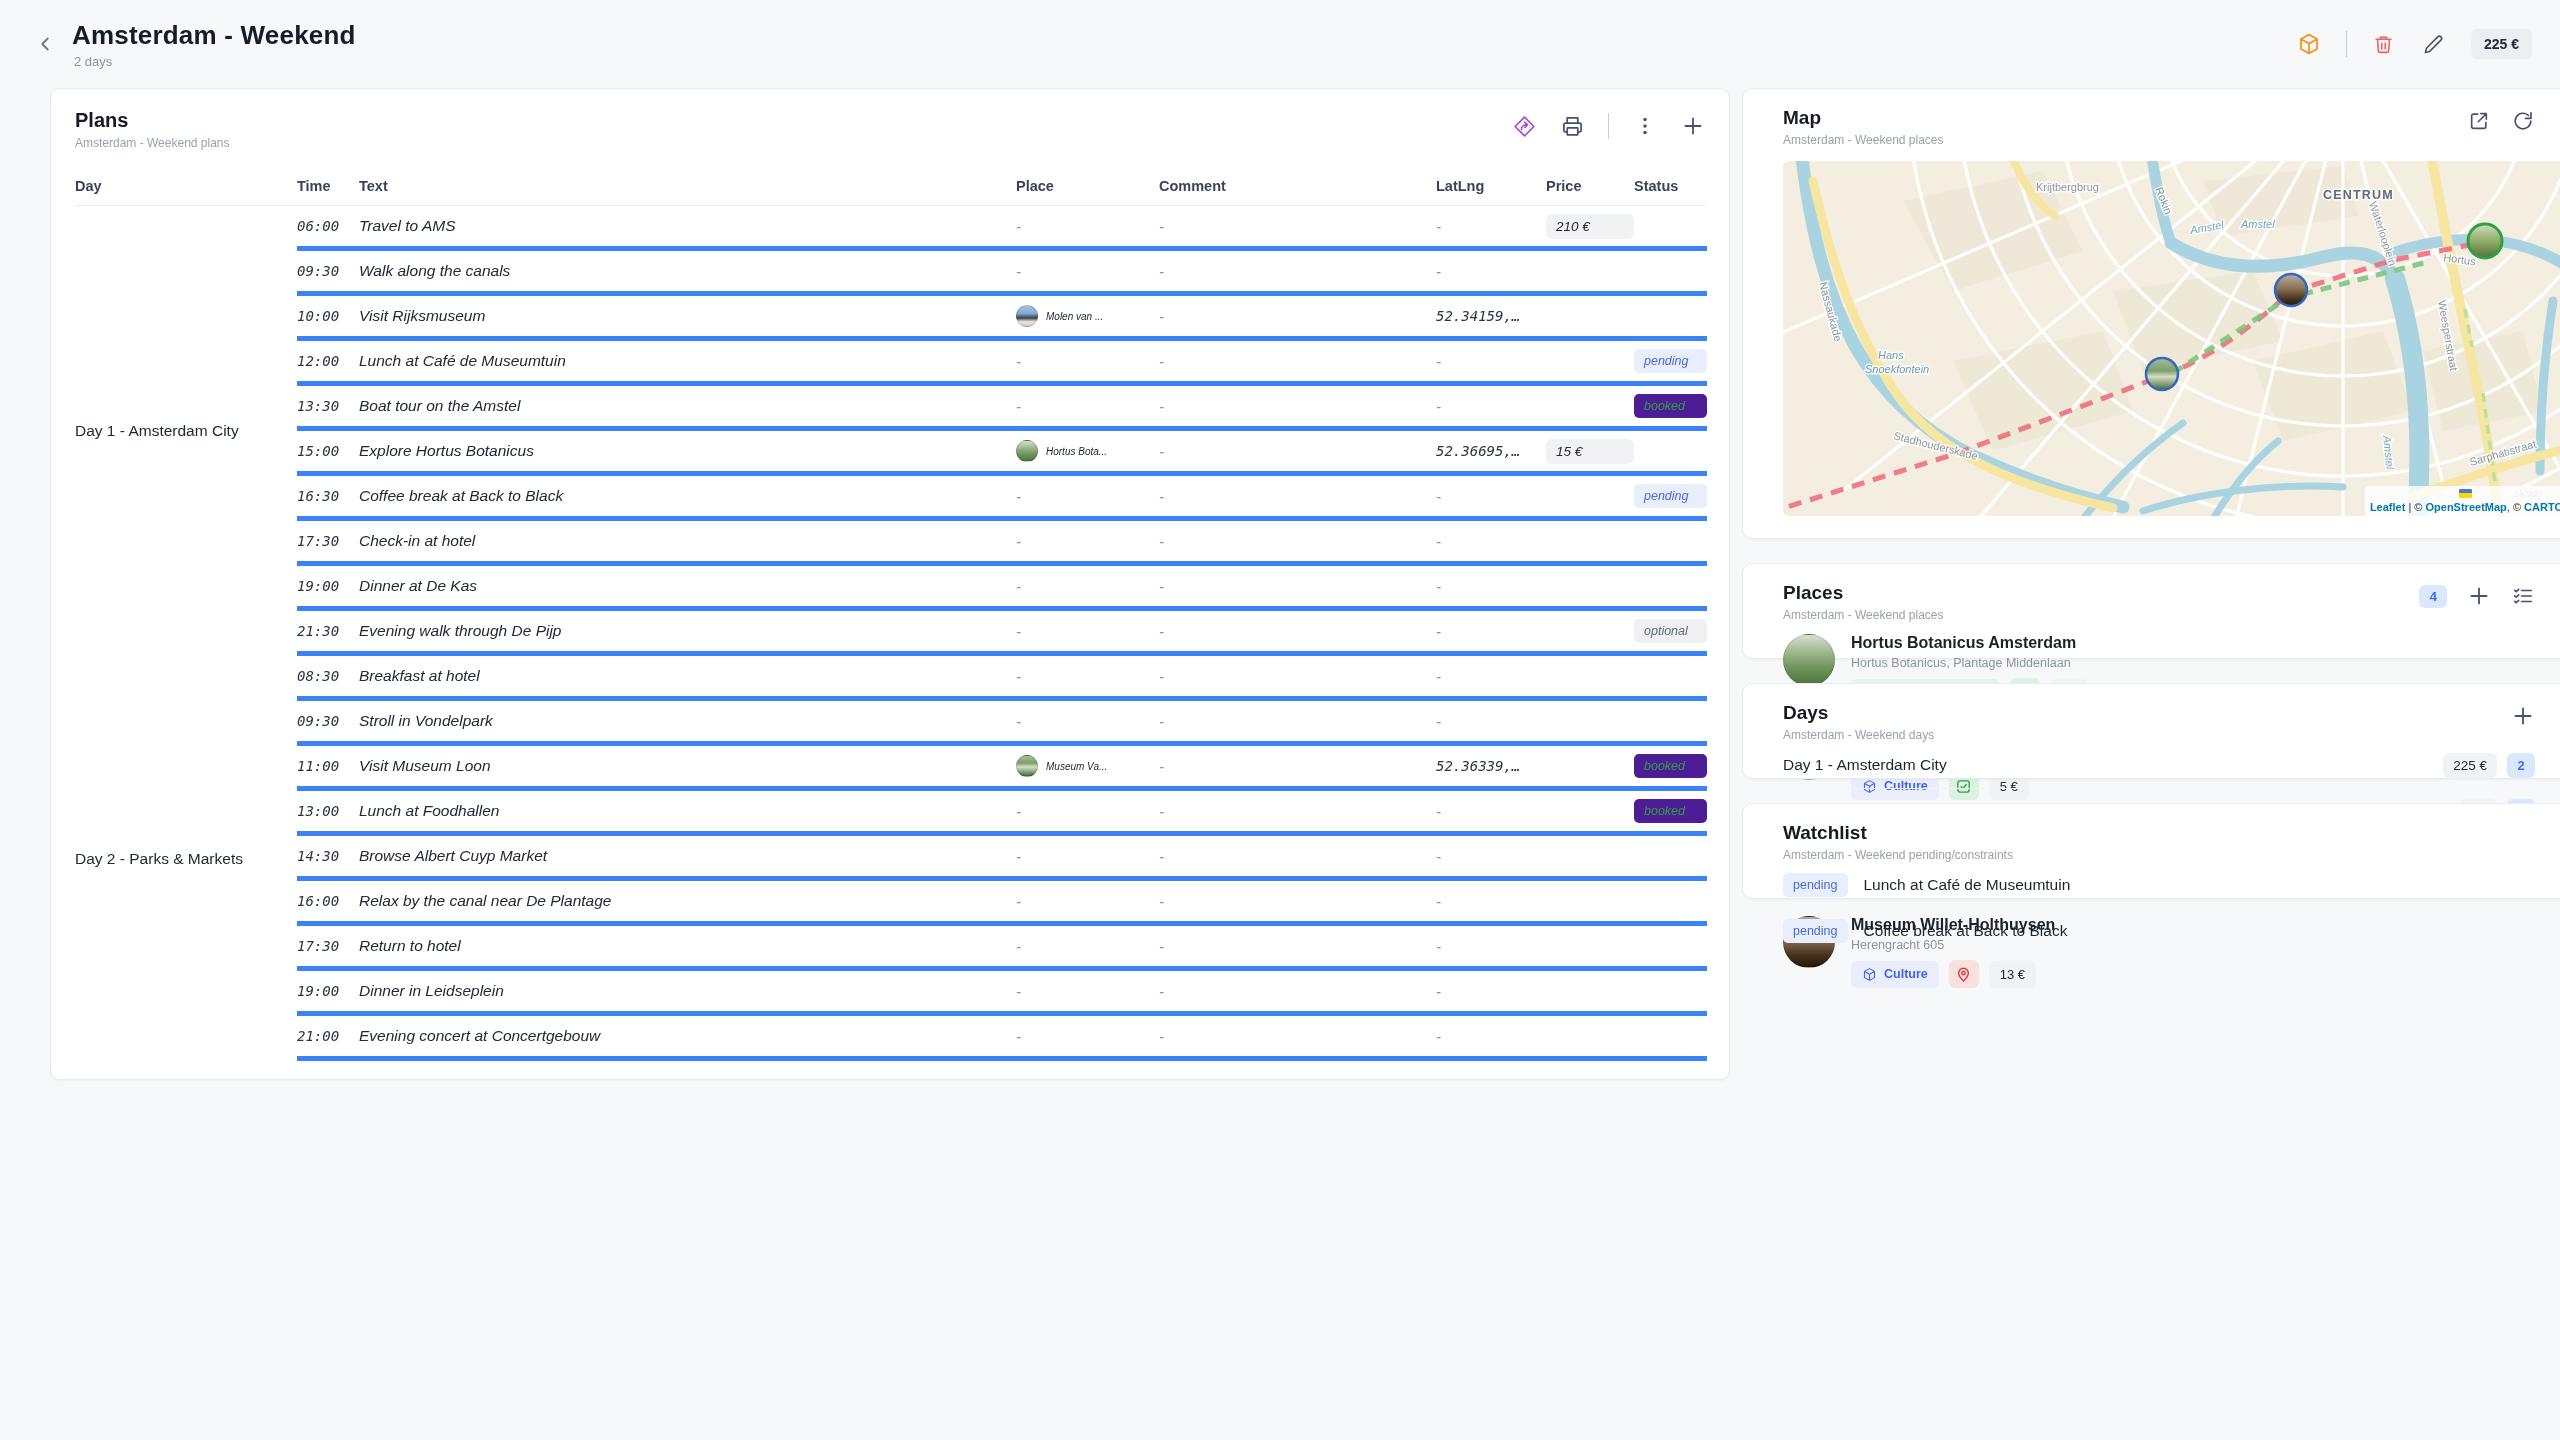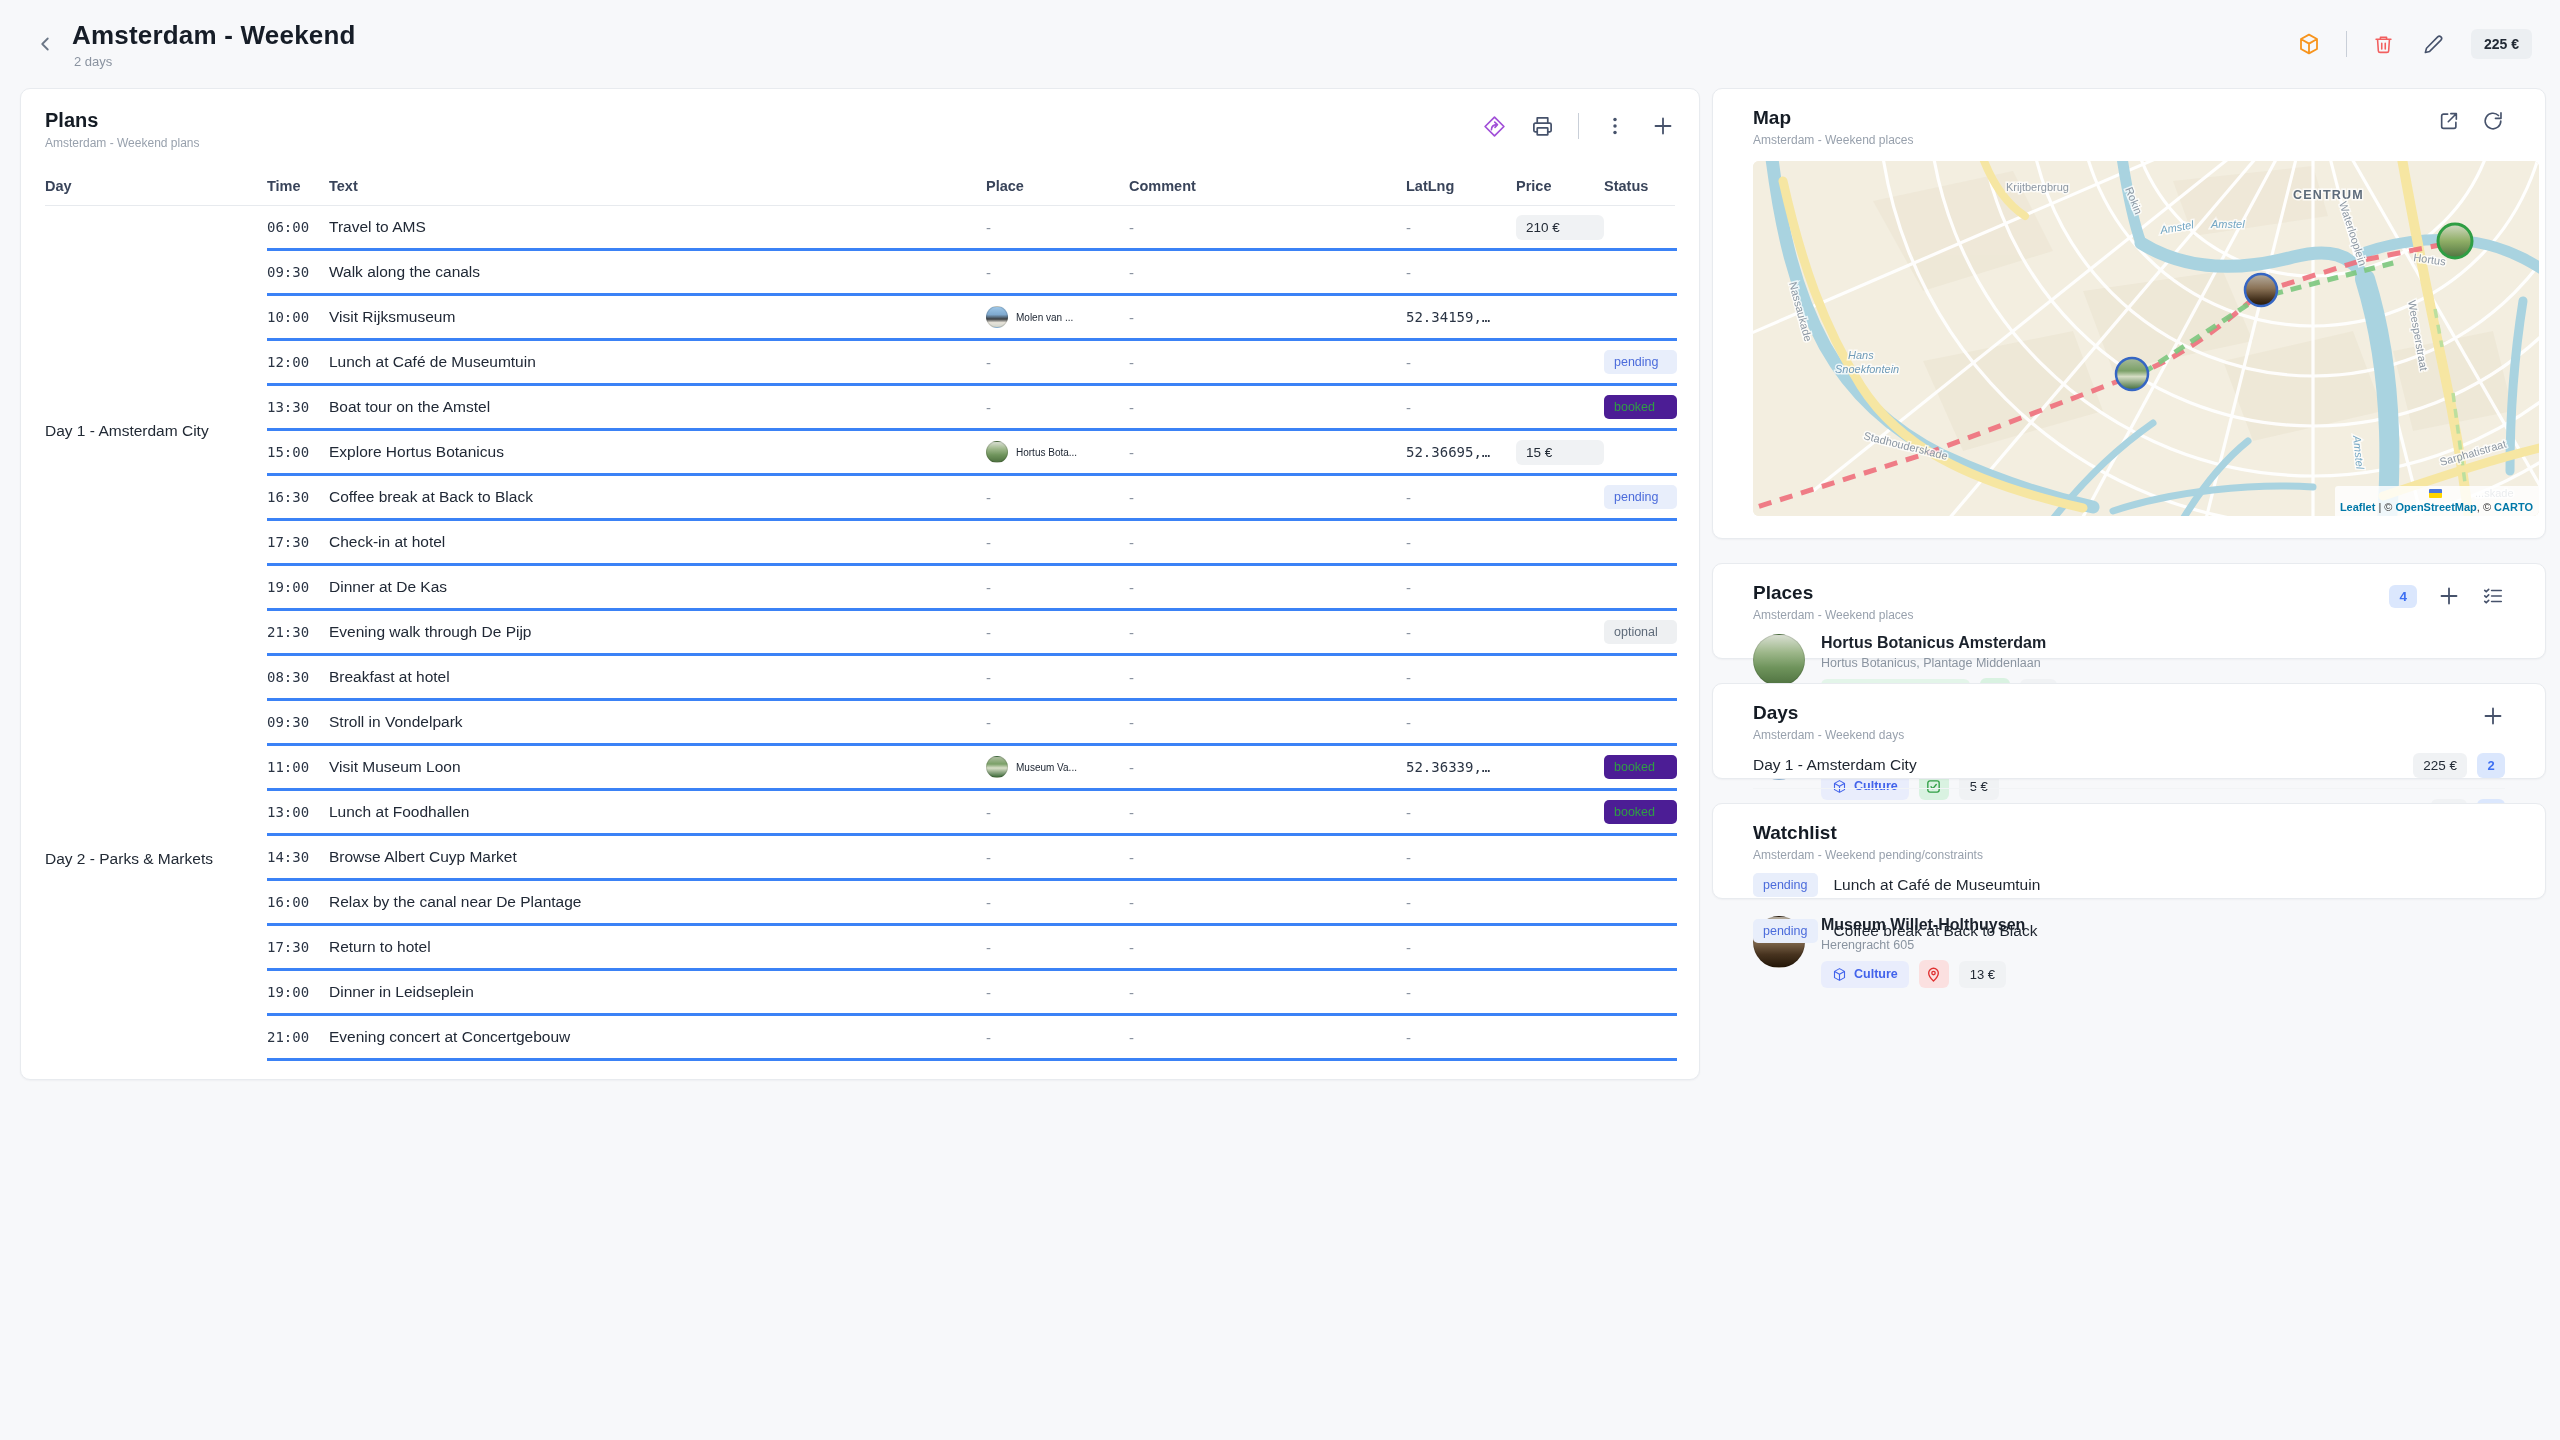--- a/index.html
+++ b/index.html
@@ -16,21 +16,21 @@
   .topbar-right { margin-left:auto; display:flex; align-items:center; gap:24px; }
   .tb-ic { width:26px; height:26px; display:flex; align-items:center; justify-content:center; cursor:pointer; }
   .ic-orange { color:#f7941d; }
   .ic-red { color:#f25f5f; }
   .ic-dark { color:#46526b; }
   .vdiv { width:1px; height:26px; background:#c9cfd8; }
   .total-pill { background:#eceff2; border-radius:6px; padding:7px 13px; font-size:14px;
     font-weight:600; color:#222a35; }
 
   
-  .main { display:flex; align-items:flex-start; padding:0 14px 0 20px; gap:12px; }
+  .main { display:flex; align-items:flex-start; padding:0 14px 0 20px; gap:12px;margin-left:30px; }
   .card { background:#fff; border:1px solid #e8ebef; border-radius:10px;
     box-shadow:0 1px 2px rgba(16,24,40,.04); }
 
   
   .plans-card { width:1680px; padding:20px 24px 18px; }
   .card-head { display:flex; align-items:flex-start; }
   .card-title { font-size:20px; font-weight:700; color:#141b24; }
   .card-sub { font-size:12px; color:#98a1ad; margin-top:4px; }
   .plans-icons { margin-left:auto; display:flex; align-items:center; gap:24px; margin-top:4px; }
   .pi { width:24px; height:24px; display:flex; align-items:center; justify-content:center; cursor:pointer; }
@@ -39,21 +39,21 @@
 
   .ptable { margin-top:16px; }
   .phead { display:grid; grid-template-columns:222px 62px 657px 143px 277px 110px 88px 73px;
     height:40px; align-items:center; border-bottom:1px solid #e7eaee;
     font-size:14.5px; font-weight:700; color:#39445a; }
   .day-group { display:flex; }
   .daycell { width:222px; flex:none; display:flex; align-items:center;
     font-size:15.5px; color:#222a35; }
   .rows { flex:1; }
   .prow { display:grid; grid-template-columns:62px 657px 143px 277px 110px 88px 73px;
-    height:45px; align-items:center; border-bottom:3px solid #3b82f6; cursor:default; }
+    height:45px; align-items:center; border-bottom:5px solid #3b82f6; cursor:default;font-style:italic; }
   .c-time { font-family:"DejaVu Sans Mono", monospace; font-size:14px; color:#2a3444; }
   .c-text { font-size:15.5px; color:#212936; padding-right:10px; white-space:nowrap; overflow:hidden; }
   .c-dash { font-size:15px; color:#8a93a0; }
   .c-latlng { font-family:"DejaVu Sans Mono", monospace; font-size:14px; color:#2a3444; white-space:nowrap; }
   .c-place { display:flex; align-items:center; gap:8px; overflow:hidden; }
   .pav { width:22px; height:22px; border-radius:50%; flex:none; border:1px solid rgba(0,0,0,.12); }
   .pname { font-size:10px; color:#212936; white-space:nowrap; }
   .pill { background:#f0f2f4; border-radius:6px; padding:5px 10px; font-size:13.5px;
     color:#232b36; font-weight:500; white-space:nowrap; }
   .badge { border-radius:5px; padding:5px 10px; font-size:12.5px; font-weight:500; white-space:nowrap; }

